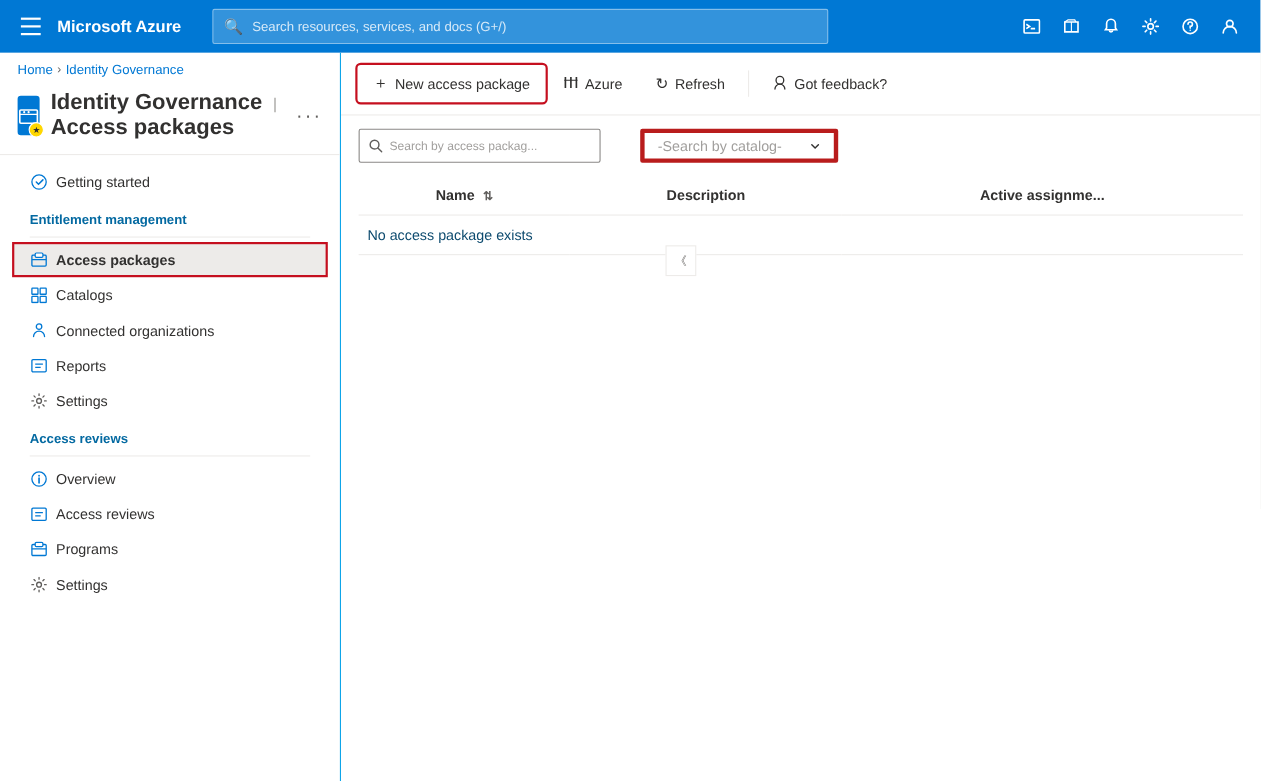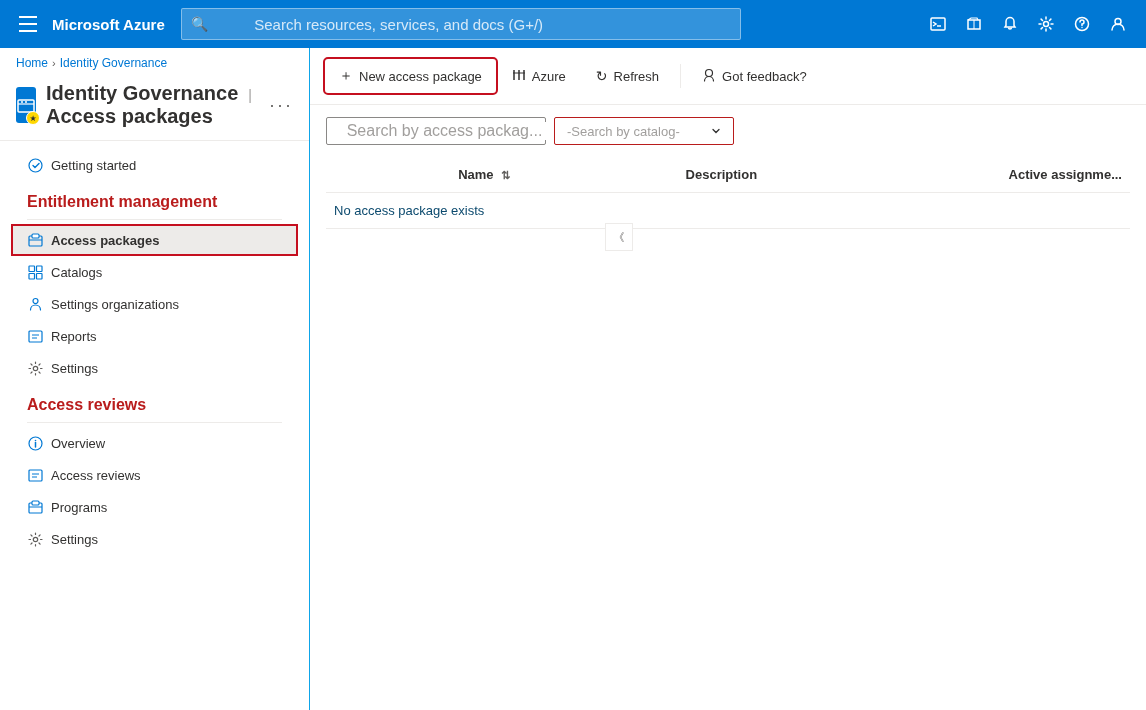--- a/index.html
+++ b/index.html
@@ -17,34 +17,34 @@
     }
     .top-nav .hamburger {
       width: 32px; height: 32px;
       display: flex; flex-direction: column; justify-content: center; align-items: center; gap: 5px;
       cursor: pointer;
     }
     .top-nav .hamburger span {
       display: block; width: 18px; height: 2px; background: white;
     }
     .top-nav .brand {
-      font-size: 15px; font-weight: 600; color: white; margin-right: 8px; white-space: nowrap;
+      font-size: 15px; font-weight: 600; color: white; margin-right: 20px; white-space: nowrap;
     }
     .top-nav .search-bar {
       flex: 1; max-width: 560px;
       background: rgba(255,255,255,0.2);
       border: 1px solid rgba(255,255,255,0.4);
       border-radius: 2px;
       display: flex; align-items: center;
       padding: 0 10px; height: 32px;
       color: white;
     }
     .top-nav .search-bar input {
       background: transparent; border: none; outline: none;
-      color: white; font-size: 15px; flex: 1; margin-left: 37px;
+      color: white; font-size: 12px; flex: 1;
     }
     .top-nav .search-bar input::placeholder { color: rgba(255,255,255,0.8); }
     .top-nav .search-icon { margin-right: 8px; opacity: 0.8; }
     .nav-icons {
       margin-left: auto; display: flex; align-items: center; gap: 4px;
     }
     .nav-icon-btn {
       width: 32px; height: 32px;
       display: flex; align-items: center; justify-content: center;
       color: white; cursor: pointer; border-radius: 2px;
@@ -121,21 +121,21 @@
     .nav-item.active {
       background: #edebe9;
       font-weight: 600;
     }
     .nav-item.active.highlighted {
       outline: 2px solid #c50f1f;
       outline-offset: -2px;
     }
     .nav-section-label {
       padding: 12px 16px 4px 16px;
-      font-size: 16px; font-weight: 600; color: #b91c1c;
+      font-size: 12px; font-weight: 600; color: #0369a1;
       text-transform: none;
     }
     .nav-divider {
       border: none; border-top: 1px solid #edebe9;
       margin: 4px 16px;
     }
     .nav-icon {
       width: 16px; height: 16px;
       display: flex; align-items: center; justify-content: center;
       font-size: 14px; flex-shrink: 0;
@@ -202,49 +202,49 @@
       display: flex; align-items: center;
       border: 1px solid #8a8886;
       padding: 4px 8px;
       border-radius: 2px;
       gap: 6px;
       width: 220px;
       background: white;
     }
     .search-filter input {
       border: none; outline: none;
-      font-size: 16px; color: #323130;
+      font-size: 11px; color: #323130;
       flex: 1;
-      text-align: center;
     }
     .search-filter input::placeholder { color: #a19f9d; }
     .catalog-filter {
       display: flex; align-items: center;
-      border: 1px solid #b91c1c;
+      border: 4px solid #b91c1c;
       padding: 4px 12px;
       border-radius: 2px;
       gap: 0;
       min-width: 180px;
       background: white;
       cursor: pointer;
+      margin-left: 28px;
     }
     .catalog-filter span { font-size: 13px; color: #a19f9d; flex: 1; }
 
     
     .table-container {
       flex: 1;
       overflow-y: auto;
       padding: 0 16px;
     }
     .data-table {
       width: 100%;
       border-collapse: collapse;
     }
     .data-table th {
-      text-align: right;
+      text-align: center;
       padding: 10px 8px;
       font-size: 13px;
       font-weight: 600;
       color: #323130;
       border-bottom: 1px solid #edebe9;
       white-space: nowrap;
     }
     .data-table td {
       padding: 10px 8px;
       font-size: 13px;
@@ -389,21 +389,21 @@
         <span>Catalogs</span>
       </div>
 
       <div class="nav-item">
         <span class="nav-icon">
           <svg width="15" height="15" viewBox="0 0 15 15" fill="none">
               <circle cx="7.5" cy="4" r="2.5" stroke="#0078d4" stroke-width="1.2"></circle>
               <path d="M2.5 13c0-2.8 2.2-5 5-5s5 2.2 5 5" stroke="#0078d4" stroke-width="1.2" stroke-linecap="round"></path>
             </svg>
         </span>
-        <span>Settings organizations</span>
+        <span>Connected organizations</span>
       </div>
 
       <div class="nav-item">
         <span class="nav-icon report-icon">
           <svg width="15" height="15" viewBox="0 0 15 15" fill="none">
               <rect x="1" y="2" width="13" height="11" rx="1" stroke="#0078d4" stroke-width="1.2"></rect>
               <line x1="4" y1="6" x2="11" y2="6" stroke="#0078d4" stroke-width="1"></line>
               <line x1="4" y1="9" x2="9" y2="9" stroke="#0078d4" stroke-width="1"></line>
             </svg>
         </span>

